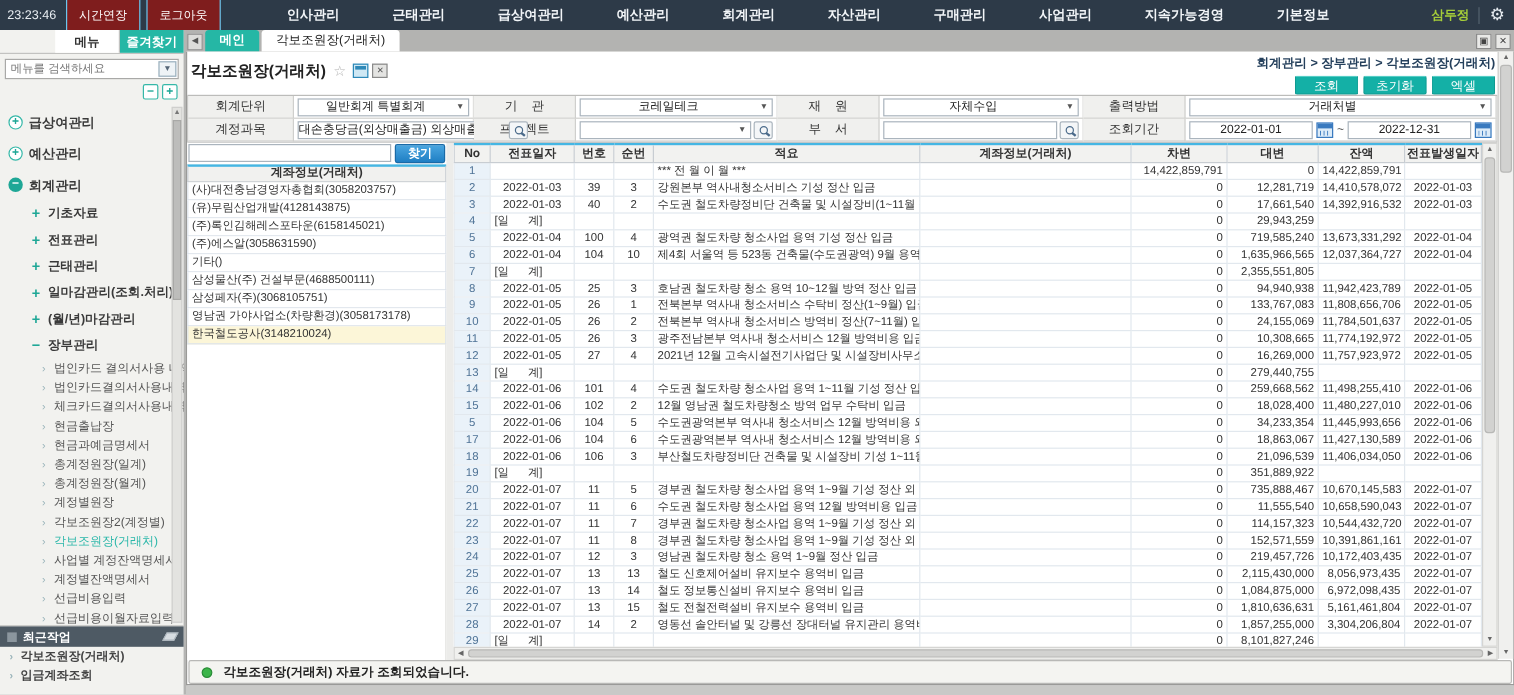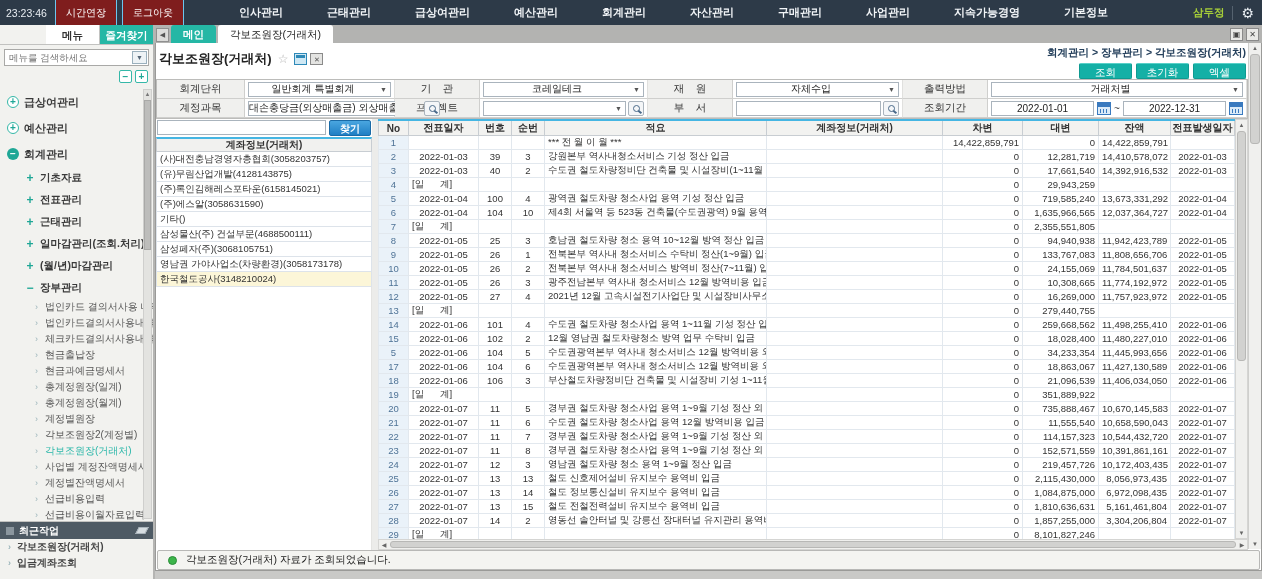--- a/index.html
+++ b/index.html
@@ -144,21 +144,21 @@
   
   .outer-scroll { position:absolute; right:0; top:0; bottom:21px; width:13px; background:#f0f0ee; border-left:1px solid #cfcfcd; }
   .outer-scroll .arr { font-size:6px; color:#666; display:block; text-align:center; height:10px; line-height:10px; }
   .outer-scroll .thumb { position:absolute; left:1px; right:1px; top:11px; height:90px; background:#d2d2d0; border:1px solid #b8b8b6; border-radius:3px; }
   .outer-scroll .arr.bot { position:absolute; bottom:0; left:0; right:0; }
 
   
   .statusbar { flex:0 0 20px; margin:0 1px; background:#f4f4f1; border:1px solid #b8b8b6; border-radius:2px;
     display:flex; align-items:center; padding:0 10px; }
   .st-dot { width:9px; height:9px; border-radius:50%; background:#3cb54a; border:1px solid #2a8d38; margin-right:9px; }
-  .st-msg { font-size:10.5px; font-weight:normal; color:#222; }
+  .st-msg { font-size:10.5px; font-weight:bold; color:#222; }
   .bottom-strip { flex:0 0 8px; background:#c9c9c7; }
 </style>
 </head>
 <body>
 
 <div class="app">
 
   <div class="topbar">
     <span class="tb-time">23:23:46</span>
     <span class="tb-pill">시간연장</span>

